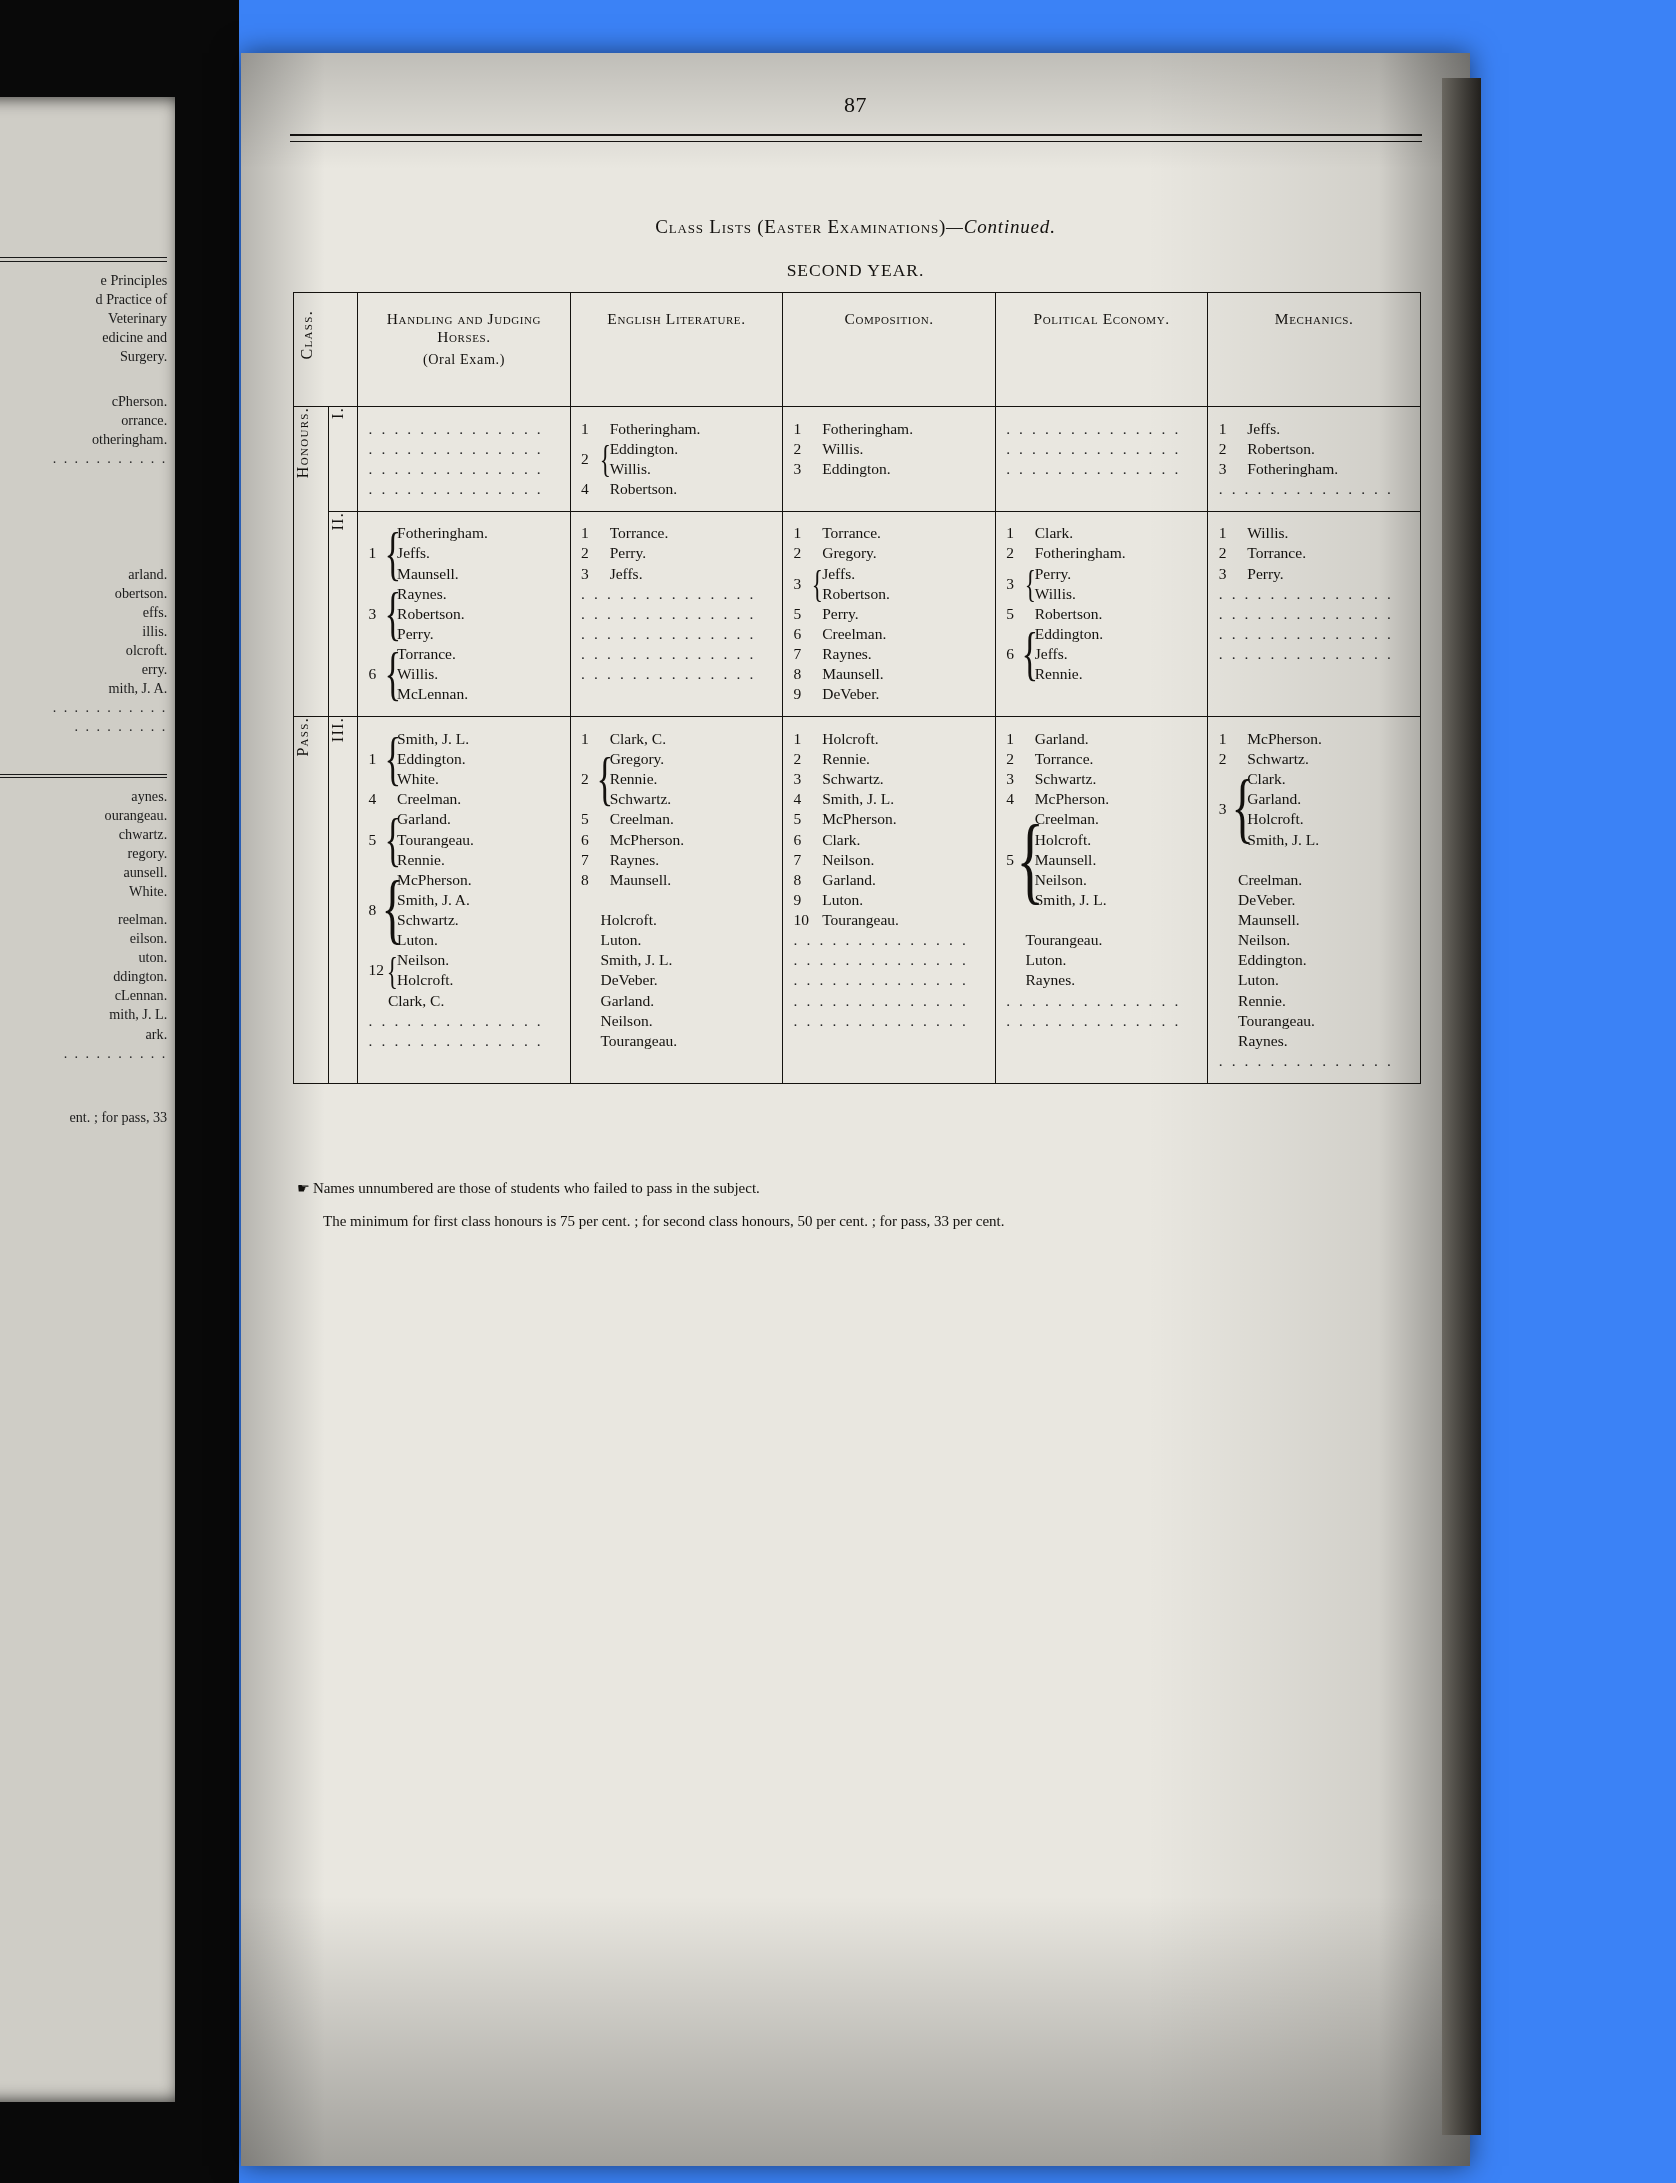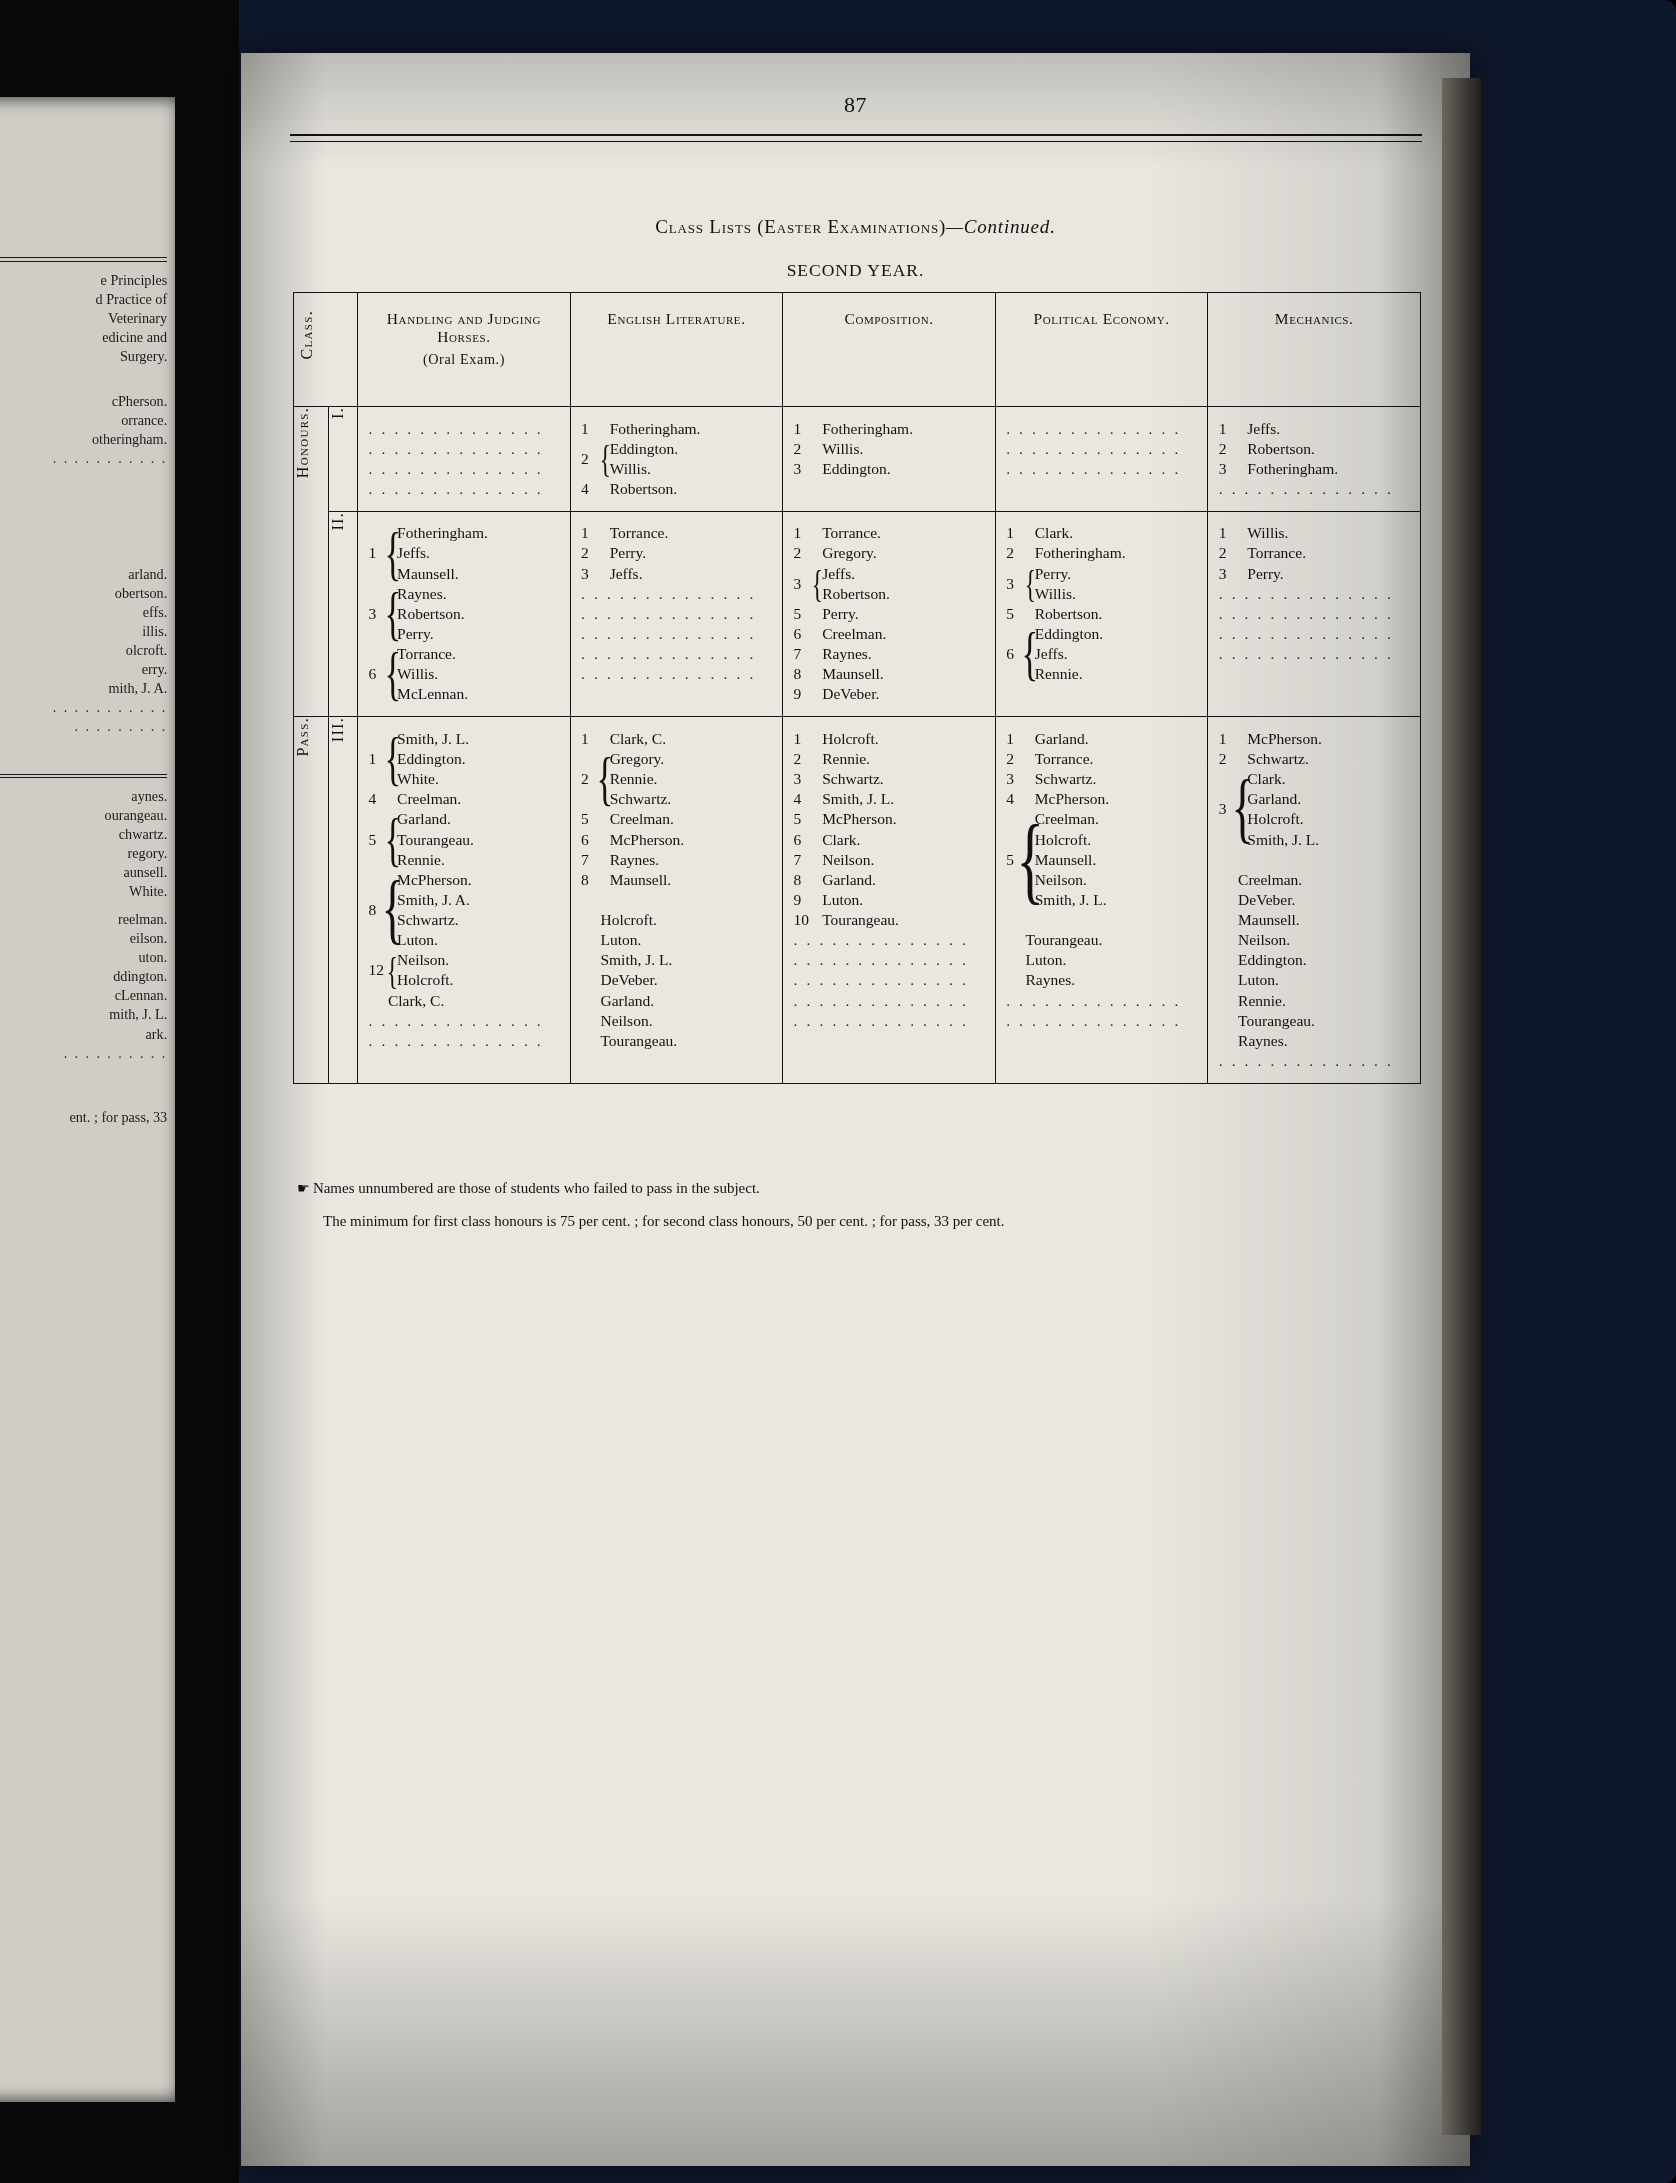--- a/index.html
+++ b/index.html
@@ -12,22 +12,21 @@
     height: 2183px;
     overflow: hidden;
     font-family: "Liberation Serif", serif;
     position: relative;
   }
 
   
   #scan {
     position: absolute;
     inset: 0;
-    background: #0f172a;
-    border-radius: 11px;
+    background: #3b82f6;
   }
   #dark-left {
     position: absolute;
     left: 0; top: 0;
     width: 239px; height: 2183px;
     background: #090909;
   }
   
   #prev-page {
     position: absolute;

